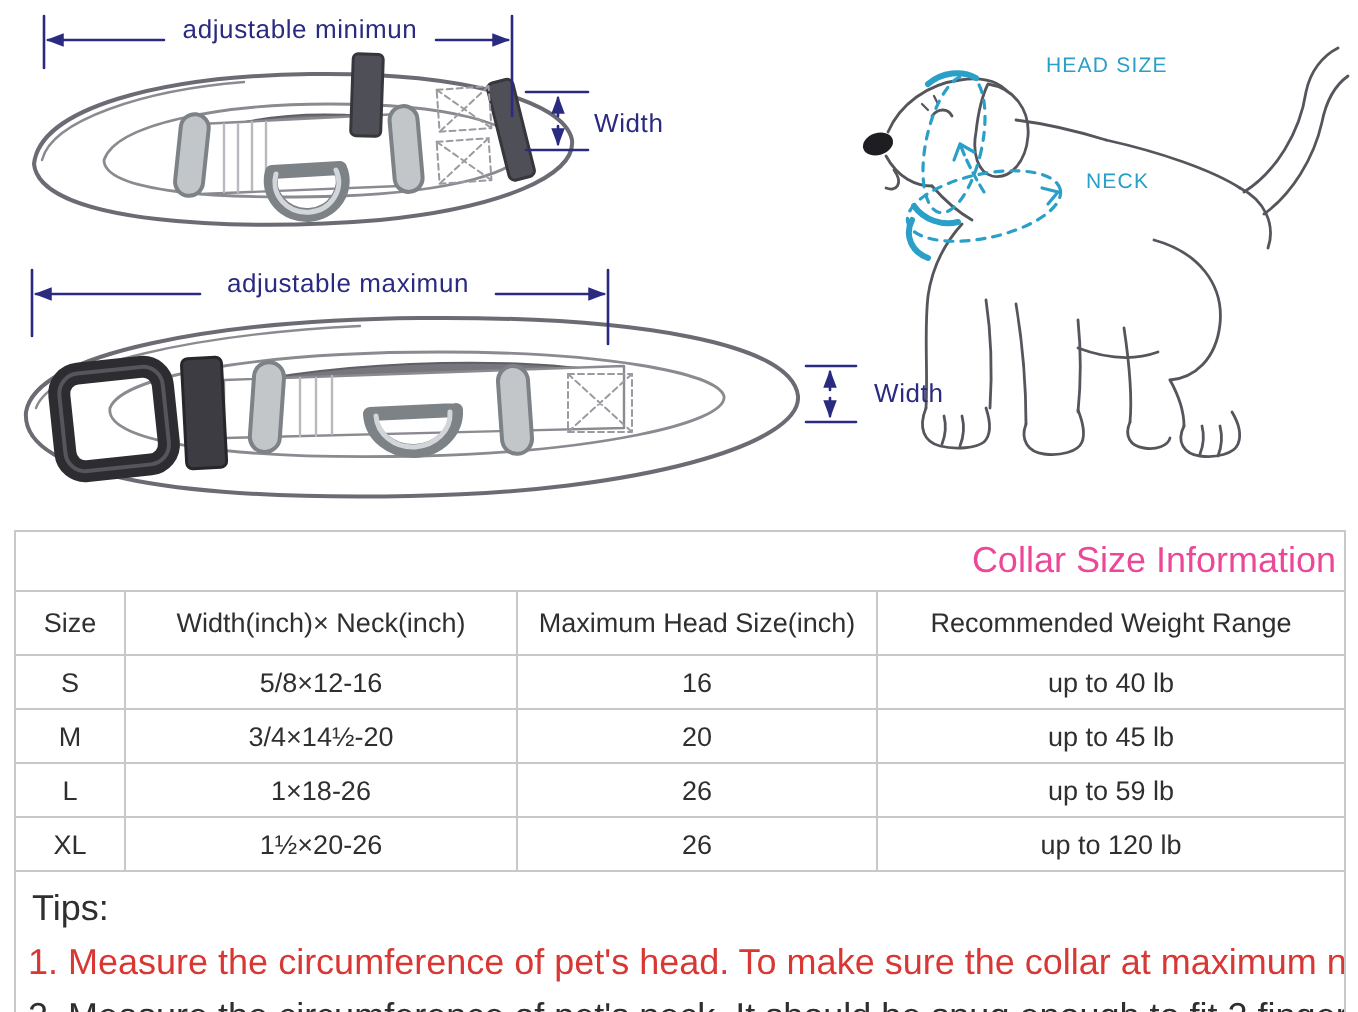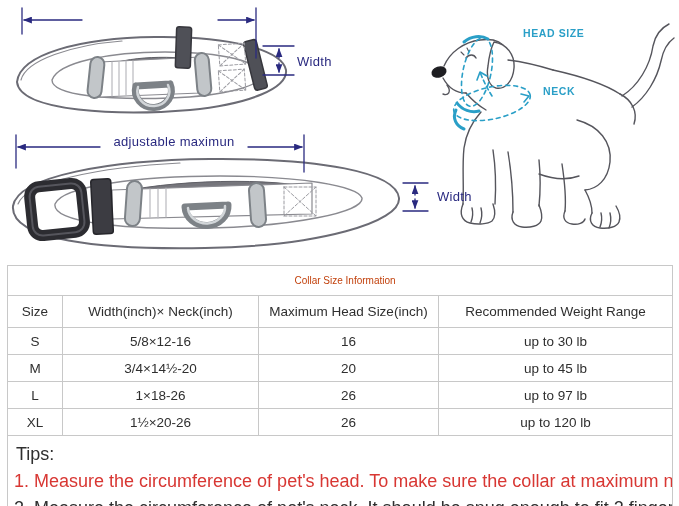--- a/index.html
+++ b/index.html
@@ -7,33 +7,33 @@
     position:relative;width:679px;height:506px;background:#ffffff;
     font-family:"Liberation Sans",sans-serif;overflow:hidden;
   }
   svg{display:block;}
   .ann{
     position:absolute;color:#2a2a80;font-size:13px;letter-spacing:.3px;
     font-family:"Liberation Sans",sans-serif;white-space:nowrap;
   }
   .ann.center{text-align:center;}
   .teal-label{
-    position:absolute;color:#2a9fc7;font-weight:bold;font-size:10.5px;
+    position:absolute;color:#2a9fc7;font-weight:normal;font-size:10.5px;
     letter-spacing:.6px;white-space:nowrap;padding-left:16px;
   }
   table.size-table{
     position:absolute;left:7px;top:265px;width:665px;
     border-collapse:collapse;table-layout:fixed;
     font-size:13.5px;color:#2f2f2f;
   }
   table.size-table td,table.size-table th{
     border:1px solid #c8c8c8;text-align:center;vertical-align:middle;
     font-weight:normal;padding:0 4px;overflow:hidden;
   }
-  tr.title-row td{height:29px;text-align:center;padding-left:14px;font-size:10px;color:#c2410c;}
+  tr.title-row td{height:29px;text-align:right;padding-left:14px;font-size:18px;color:#ec4899;}
   tr.header-row th{height:31px;}
   tr.data-row td{height:26px;}
   tr.tips-row td{padding:5px 8px 6px 6px;}
   .tips-wrap{display:flex;align-items:flex-start;text-align:left;font-size:18px;line-height:1.5;flex-direction:column;}
   .tips-label{color:#2f2f2f;margin:0 6px 0 2px;white-space:nowrap;}
   .tip-red{color:#d83733;white-space:nowrap;}
   .tip-black{color:#2f2f2f;white-space:nowrap;}
 </style>
 </head>
 <body>
@@ -182,20 +182,21 @@
         <path d="M457,103 C462,110 471,113 479,111" stroke-width="3"></path>
         <ellipse cx="492" cy="103" rx="39" ry="16" stroke-dasharray="4,4" stroke-width="1.6" transform="rotate(-12 492 103)"></ellipse>
         <path d="M456,110 C452,118 456,126 464,129" stroke-width="3"></path>
         <path d="M492,96 C487,88 483,80 480,72" stroke-width="1.6" stroke-dasharray="4,3"></path>
         <path d="M480,72 L477,80 M480,72 L487,76" stroke-width="1.6"></path>
         <path d="M529,96 L521,94 M529,96 L524,102" stroke-width="1.6"></path>
       </g>
     </g>
   </svg>
 
+  <div class="ann center" style="left:84px;top:7px;width:132px;">adjustable minimun</div>
   <div class="ann" style="left:297px;top:54px;">Width</div>
   <div class="ann center" style="left:100px;top:134px;width:148px;">adjustable maximun</div>
   <div class="ann" style="left:437px;top:189px;">Width</div>
   <div class="teal-label" style="left:507px;top:27px;">HEAD SIZE</div>
   <div class="teal-label" style="left:527px;top:85px;">NECK</div>
 
   <table class="size-table">
     <colgroup>
         <col style="width:55px">
         <col style="width:196px">
@@ -209,33 +210,33 @@
       <tr class="header-row">
         <th>Size</th>
         <th>Width(inch)× Neck(inch)</th>
         <th>Maximum Head Size(inch)</th>
         <th>Recommended Weight Range</th>
       </tr>
       <tr class="data-row">
         <td>S</td>
         <td>5/8×12-16</td>
         <td>16</td>
-        <td>up to 30 lb</td>
+        <td>up to 40 lb</td>
       </tr>
       <tr class="data-row">
         <td>M</td>
         <td>3/4×14½-20</td>
         <td>20</td>
         <td>up to 45 lb</td>
       </tr>
       <tr class="data-row">
         <td>L</td>
         <td>1×18-26</td>
         <td>26</td>
-        <td>up to 97 lb</td>
+        <td>up to 59 lb</td>
       </tr>
       <tr class="data-row">
         <td>XL</td>
         <td>1½×20-26</td>
         <td>26</td>
         <td>up to 120 lb</td>
       </tr>
       <tr class="tips-row">
         <td colspan="4">
           <div class="tips-wrap">

